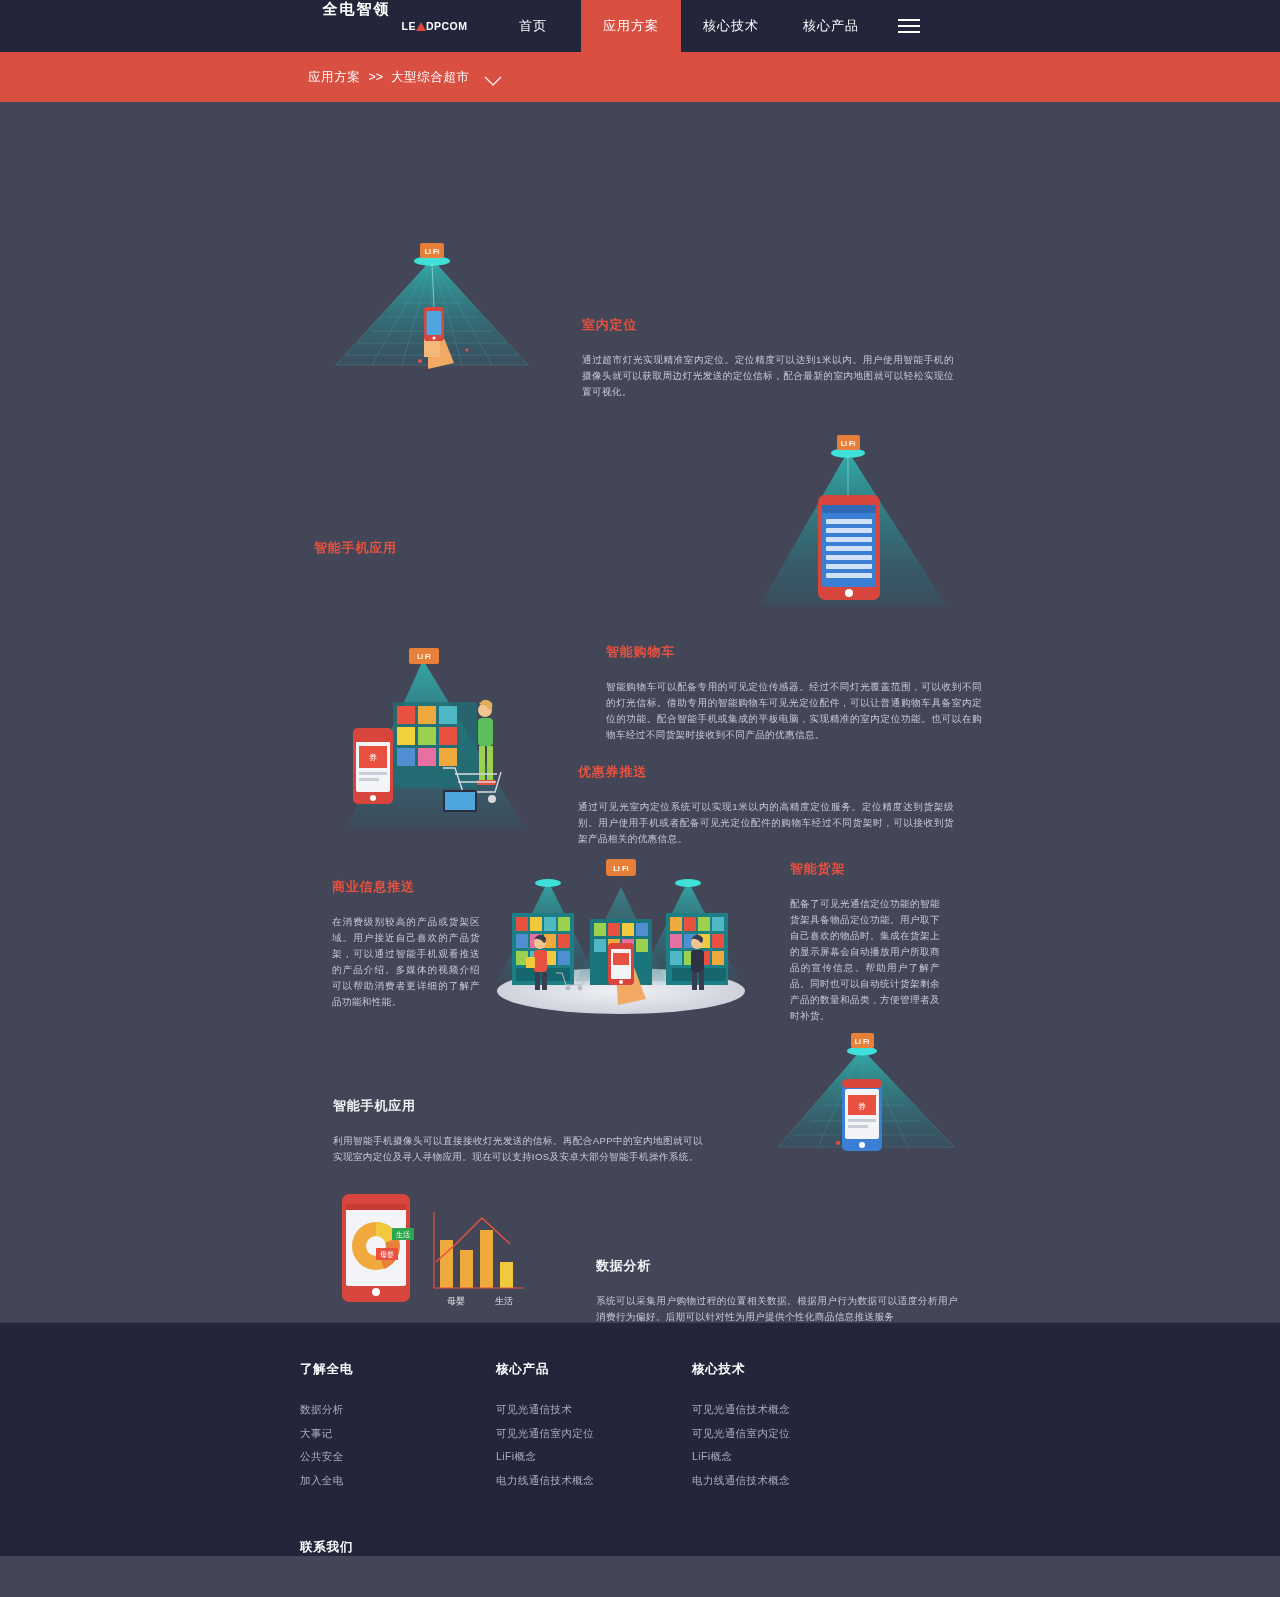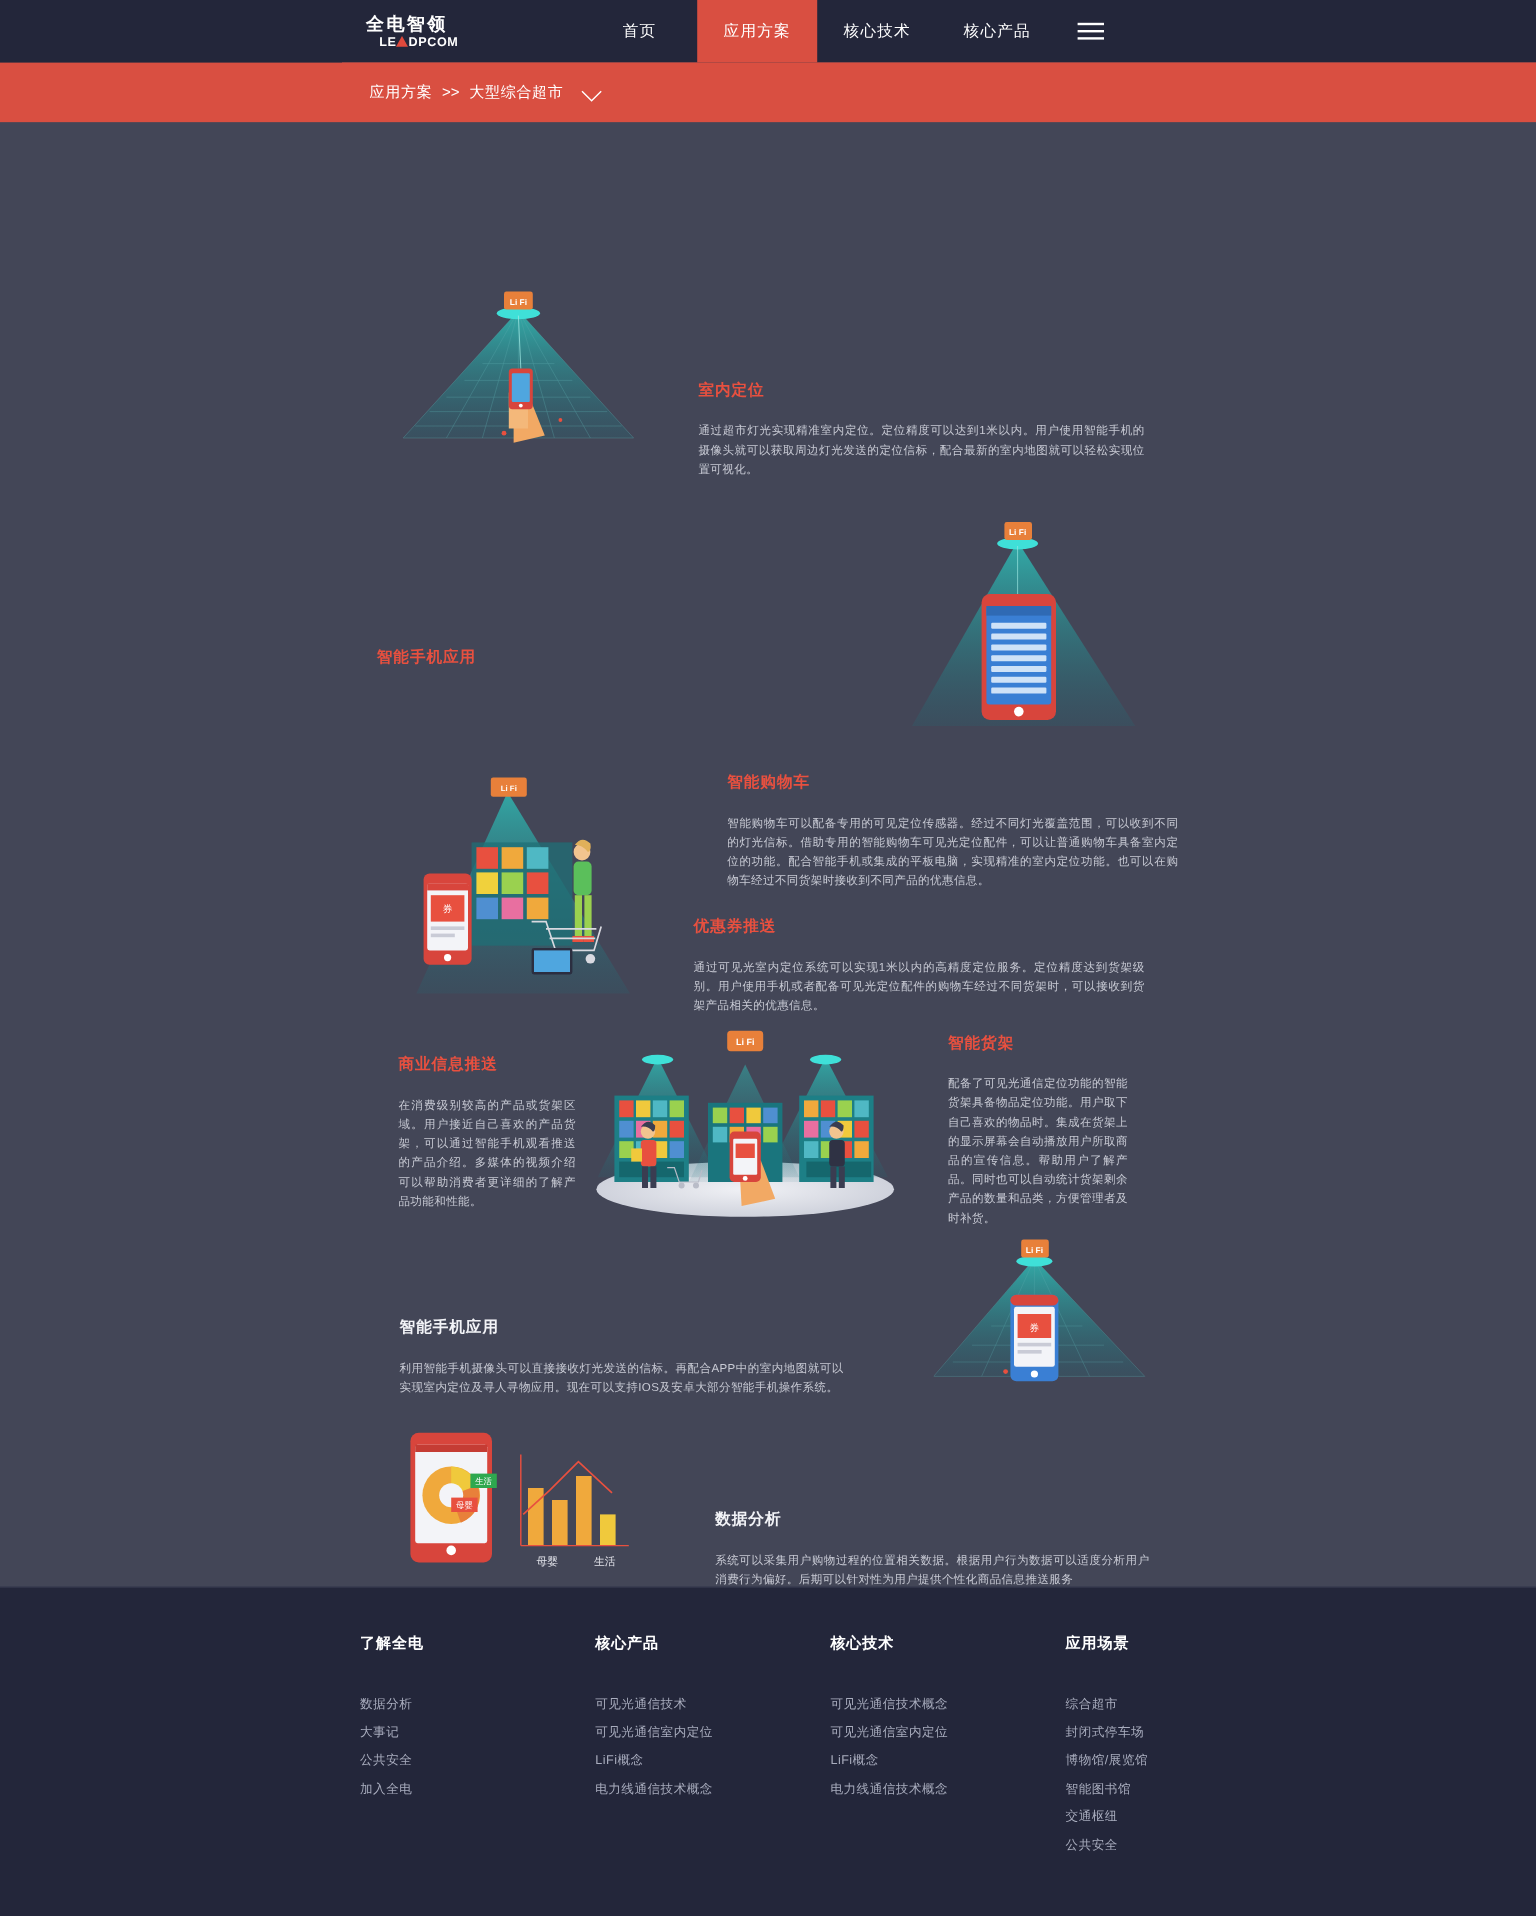--- a/index.html
+++ b/index.html
@@ -15,21 +15,21 @@
   .topbar {
     height: 52px;
     background: #23263a;
     display: flex;
     align-items: stretch;
   }
   .topbar-left { flex: 0 0 285px; background: #23263a; }
   .brand {
     flex: 0 0 auto;
     display: flex;
-    flex-direction: column;
+    flex-direction: row;
     justify-content: center;
     padding-left: 20px;
     width: 200px;
   }
   .brand-cn {
     color: #ffffff;
     font-size: 15px;
     letter-spacing: 2px;
     font-weight: bold;
     line-height: 17px;
@@ -145,21 +145,21 @@
   .fcols {
     display: flex;
     padding-left: 300px;
   }
   .fcol { width: 196px; }
   .fcol-title {
     color: #ffffff;
     font-size: 12.5px;
     font-weight: bold;
     letter-spacing: 0.8px;
-    margin-bottom: 34px;
+    margin-bottom: 23px;
   }
   .flink {
     display: block;
     color: #a9adbe;
     font-size: 10.5px;
     line-height: 16.5px;
     margin-bottom: 7px;
     letter-spacing: 0.4px;
     cursor: pointer;
     text-decoration: none;
@@ -577,29 +577,20 @@
         </div>
 
         <div class="fcol">
           <div class="fcol-title">核心技术</div>
           <a class="flink">可见光通信技术概念</a>
           <a class="flink">可见光通信室内定位</a>
           <a class="flink">LiFi概念</a>
           <a class="flink">电力线通信技术概念</a>
         </div>
 
-        <div class="fcol">
-          <div class="fcol-title">应用场景</div>
-          <a class="flink">综合超市</a>
-          <a class="flink">封闭式停车场</a>
-          <a class="flink">博物馆/展览馆</a>
-          <a class="flink">智能图书馆</a>
-          <a class="flink">交通枢纽</a>
-          <a class="flink">公共安全</a>
-        </div>
 
       </div>
 
       <div class="contact-block">
         <div class="contact-title">联系我们</div>
 
       </div>
 
     </div>
   </div>

